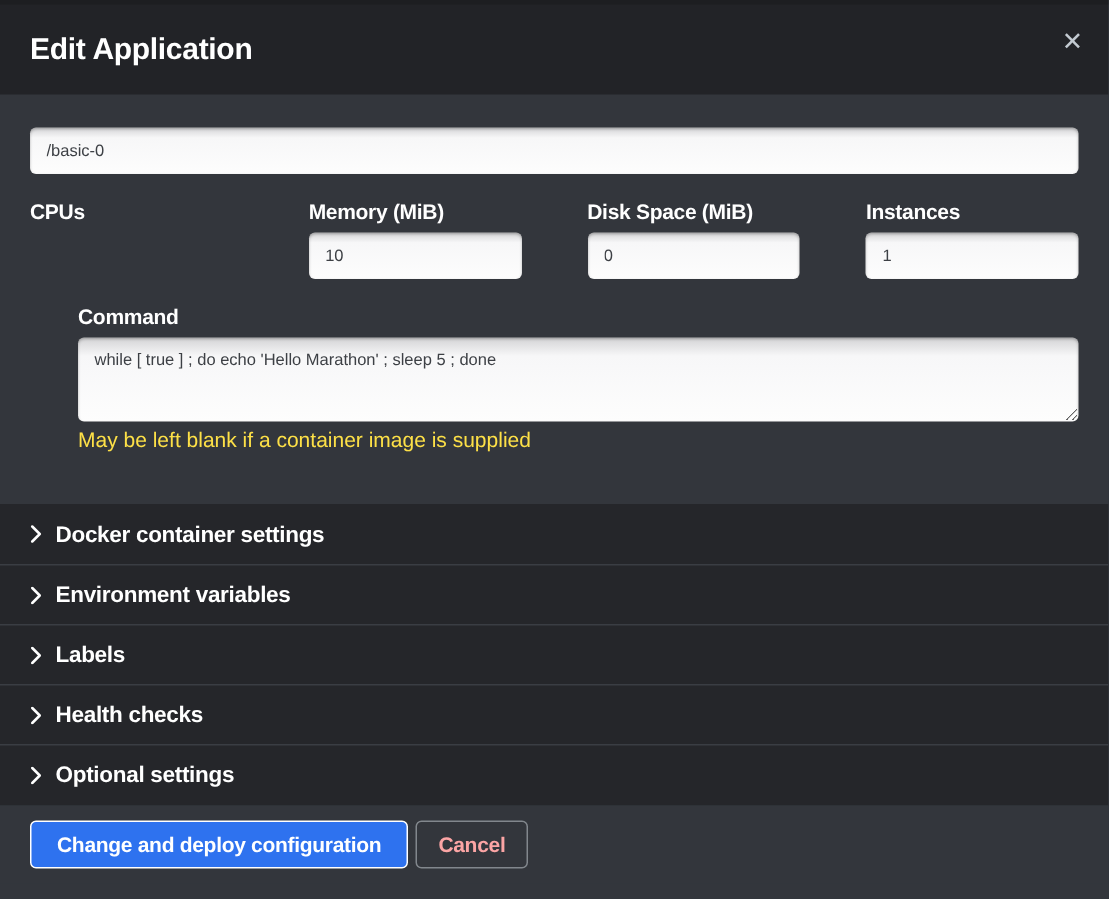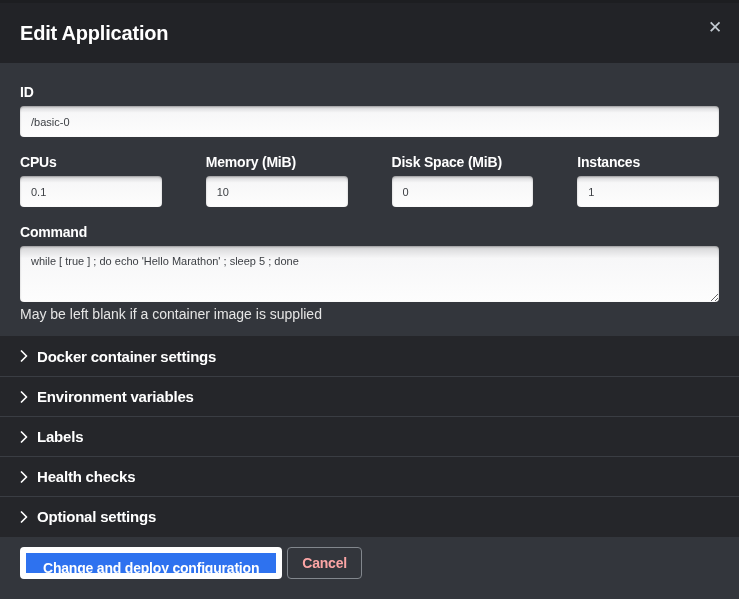--- a/index.html
+++ b/index.html
@@ -75,21 +75,21 @@
   }
   .field-row {
     margin-top: 18px;
     display: grid;
     grid-template-columns: repeat(4, 1fr);
     column-gap: 14px;
     gap: 44px;
   }
   .helper-text {
     margin-top: 5px;
-    color: #e5e5e5;
+    color: #fde047;
     font-size: 14px;
     line-height: 15px;
   }
 
   
   .sections {
     flex: none; height: 201px;
     background: #25262a;
     padding-bottom: 1px;
   }
@@ -126,21 +126,21 @@
     border-radius: 4px;
     font-family: "Liberation Sans", sans-serif;
     font-size: 14px;
     font-weight: 600;
     letter-spacing: -0.2px;
     cursor: pointer;
     line-height: 30px;
   }
   .btn-primary {
     background: #2e72ef;
-    border: 6px solid #ffffff;
+    border: 1px solid #ffffff;
     color: #ffffff;
     padding: 0 17px;
   }
   .btn-default {
     background: transparent;
     border: 1px solid #82878d;
     color: #fca5a5;
     padding: 0 14px;
   }
 </style>
@@ -150,44 +150,42 @@
 <div class="modal">
 
   <div class="modal-header">
     <h1 class="modal-title">Edit Application</h1>
     <button class="close-btn">✕</button>
   </div>
 
   <div class="form-area">
 
     <div>
-      <label class="field-label">ID</label>
       <input class="text-input" type="text" value="/basic-0" style="">
     </div>
 
     <div class="field-row">
       <div>
         <label class="field-label">CPUs</label>
-        <input class="text-input" type="text" value="0.1" style="">
       </div>
       <div>
         <label class="field-label">Memory (MiB)</label>
         <input class="text-input" type="text" value="10" style="">
       </div>
       <div>
         <label class="field-label">Disk Space (MiB)</label>
         <input class="text-input" type="text" value="0" style="">
       </div>
       <div>
         <label class="field-label">Instances</label>
         <input class="text-input" type="text" value="1" style="">
       </div>
     </div>
 
-    <div style="margin-top:18px;">
+    <div style="margin-top:18px;margin-left:32px;">
       <label class="field-label">Command</label>
       <textarea class="text-area" style="">while [ true ] ; do echo 'Hello Marathon' ; sleep 5 ; done</textarea>
       <div class="helper-text">May be left blank if a container image is supplied</div>
     </div>
 
   </div>
 
   <div class="sections">
 
     <div class="section-row">

